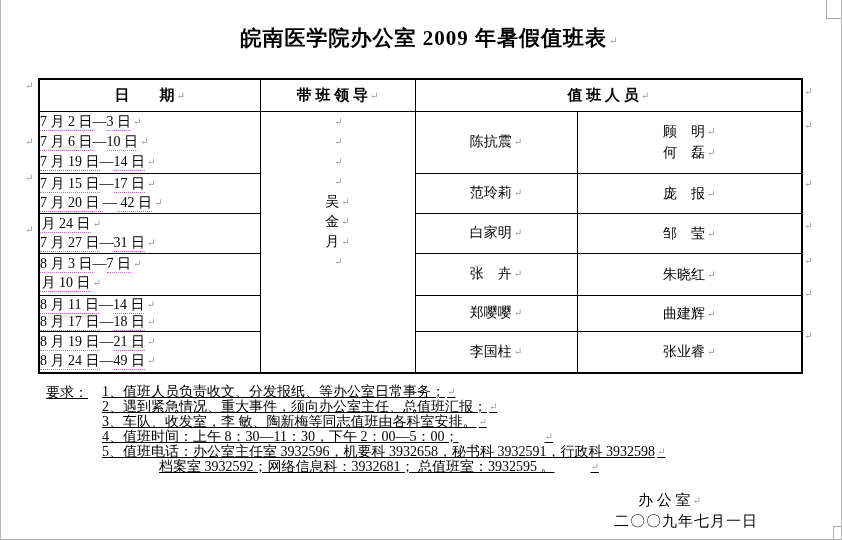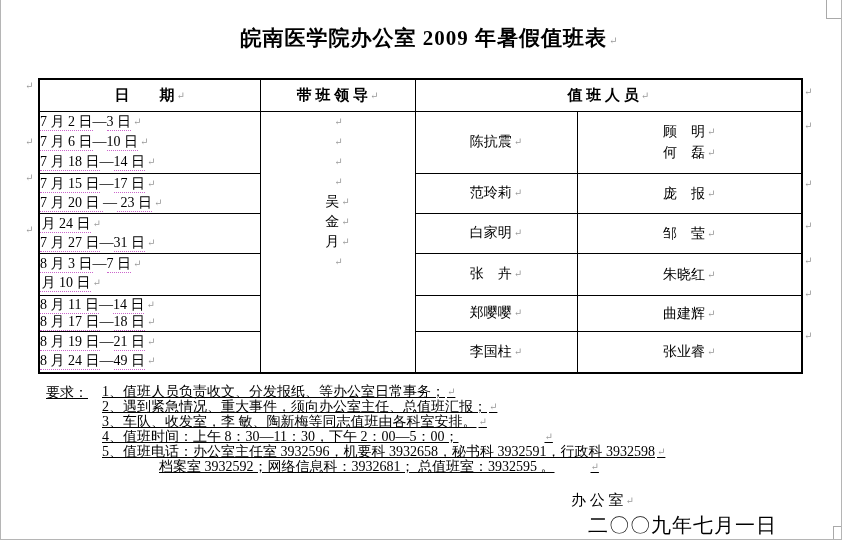--- a/index.html
+++ b/index.html
@@ -45,22 +45,22 @@
   .pline{line-height:21px;}
   .mark{position:absolute;color:#999;font-size:10px;}
   .notes{position:absolute;left:45px;top:384px;font-size:14px;}
   .notes-row{display:flex;align-items:flex-start;text-decoration:underline;}
   .notes-label{white-space:nowrap;}
   .notes-items{margin-left:14px;}
   .note-line{line-height:15px;white-space:nowrap;}
   .note-line.cont{padding-left:57px;}
   .gap-lg{display:inline-block;width:84px;}
   .gap-sm{display:inline-block;width:34px;}
-  .sig-org{position:absolute;left:570px;top:491px;width:130px;text-align:left;font-size:15px;}
-  .sig-date{position:absolute;left:587px;top:512px;font-size:20px;letter-spacing:1px;text-align:center;}
+  .sig-org{position:absolute;left:570px;top:491px;width:130px;text-align:right;font-size:15px;}
+  .sig-date{position:absolute;left:613px;top:512px;font-size:15px;letter-spacing:1px;text-align:center;}
 </style>
 </head>
 <body>
 
 <div class="page">
 
   <div class="crop-tr"></div>
   <div class="crop-br"></div>
 
   <h1 class="title"><span>皖南医学院办公室 2009 年暑假值班表</span><span class="pilcrow">↵</span></h1>
@@ -77,42 +77,42 @@
         <td class="hcell"><span>日　　期</span><span class="pilcrow">↵</span></td>
         <td class="hcell"><span>带 班 领 导</span><span class="pilcrow">↵</span></td>
         <td class="hcell" colspan="2"><span>值 班 人 员</span><span class="pilcrow">↵</span></td>
       </tr>
     </tbody>
     <tbody id="duty-tbody">
         <tr class="r1">
           <td class="date-cell">
             <div class="dline"><span class="dseg">7 月 2 日</span><span class="dash">—</span><span class="dseg">3 日</span><span class="pilcrow">↵</span></div>
             <div class="dline"><span class="dseg">7 月 6 日</span><span class="dash">—</span><span class="dseg">10 日</span><span class="pilcrow">↵</span></div>
-            <div class="dline"><span class="dseg">7 月 18 日</span><span class="dash">—</span><span class="dseg">14 日</span><span class="pilcrow">↵</span></div>
+            <div class="dline"><span class="dseg">7 月 19 日</span><span class="dash">—</span><span class="dseg">14 日</span><span class="pilcrow">↵</span></div>
           </td>
           <td class="lead-cell" rowspan="6">
             <div class="lline"><span class="pilcrow">↵</span></div>
             <div class="lline"><span class="pilcrow">↵</span></div>
             <div class="lline"><span class="pilcrow">↵</span></div>
             <div class="lline"><span class="pilcrow">↵</span></div>
             <div class="lline"><span>吴</span><span class="pilcrow">↵</span></div>
             <div class="lline"><span>金</span><span class="pilcrow">↵</span></div>
             <div class="lline"><span>月</span><span class="pilcrow">↵</span></div>
             <div class="lline"><span class="pilcrow">↵</span></div>
           </td>
           <td class="person-cell"><span>陈抗震</span><span class="pilcrow">↵</span></td>
           <td class="partner-cell">
             <div class="pline"><span>顾　明</span><span class="pilcrow">↵</span></div>
             <div class="pline"><span>何　磊</span><span class="pilcrow">↵</span></div>
           </td>
         </tr>
         <tr class="r2">
           <td class="date-cell">
             <div class="dline"><span class="dseg">7 月 15 日</span><span class="dash">—</span><span class="dseg">17 日</span><span class="pilcrow">↵</span></div>
-            <div class="dline"><span class="dseg">7 月 20 日 </span><span class="dash">—</span><span class="dseg"> 23 日</span><span class="pilcrow">↵</span></div>
+            <div class="dline"><span class="dseg">7 月 20 日 </span><span class="dash">—</span><span class="dseg"> 42 日</span><span class="pilcrow">↵</span></div>
           </td>
           <td class="person-cell"><span>范玲莉</span><span class="pilcrow">↵</span></td>
           <td class="partner-cell">
             <div class="pline"><span>庞　报</span><span class="pilcrow">↵</span></div>
           </td>
         </tr>
         <tr class="r3">
           <td class="date-cell">
             <div class="dline short"><span class="dseg">7 月 24 日</span><span class="pilcrow">↵</span></div>
             <div class="dline"><span class="dseg">7 月 27 日</span><span class="dash">—</span><span class="dseg">31 日</span><span class="pilcrow">↵</span></div>

